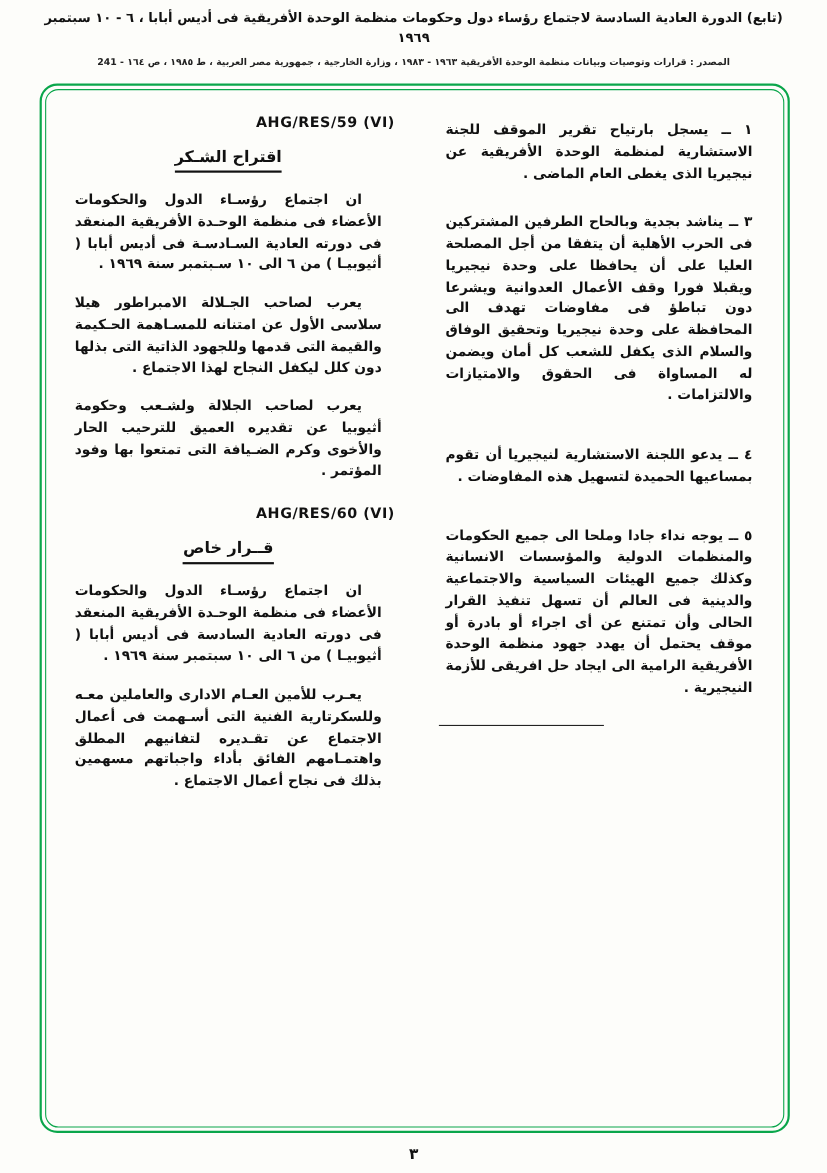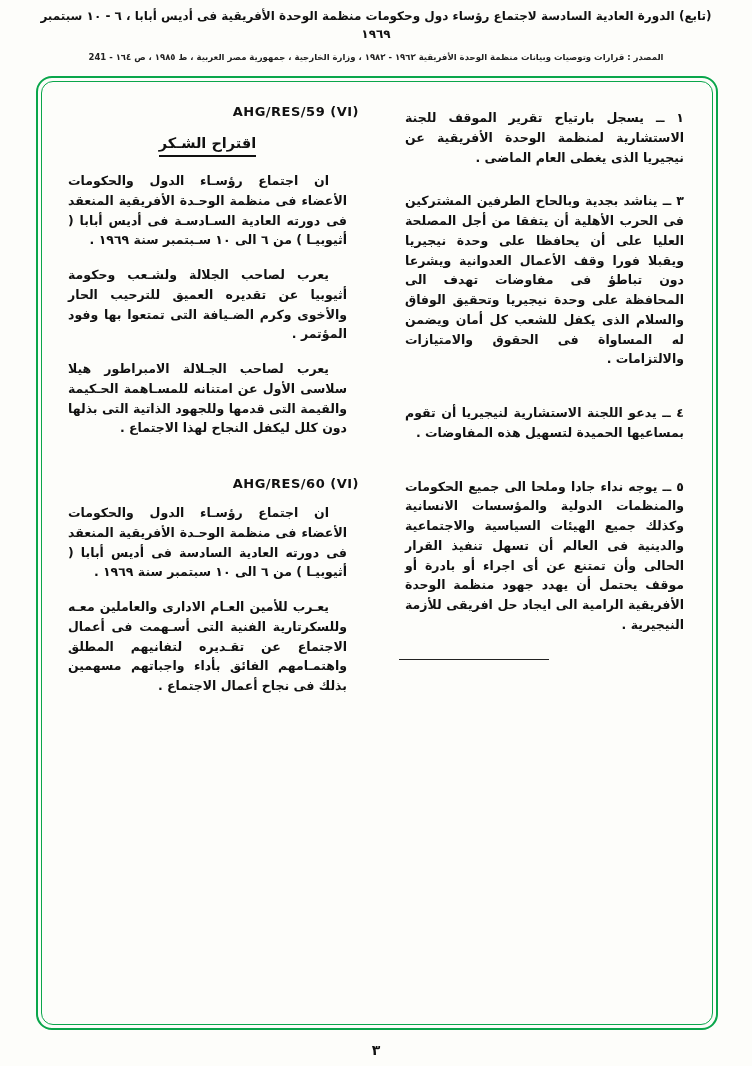--- a/index.html
+++ b/index.html
@@ -113,21 +113,21 @@
     margin: 16px 0 20px 0;
   }
   .res-title .underlined {
     border-bottom: 2px solid #111;
     padding-bottom: 4px;
   }
   .col-left .arabic-par {
     margin-bottom: 15px;
     text-indent: 18px;
   }
-  .section-gap { margin-top: 38px; }
+  .section-gap { margin-top: 22px; }
 
   
   .page-number {
     position: absolute;
     bottom: 8px;
     left: 0;
     width: 100%;
     text-align: center;
     font-size: 14px;
     font-weight: 700;
@@ -155,23 +155,26 @@
     <div class="divider-line"></div>
   </div>
 
   <div class="col col-left">
 
     <div class="res-label">AHG/RES/59  (VI)</div>
     <div class="res-title">
       <span class="underlined">اقتراح الشـكر</span>
     </div>
     <p class="arabic-par">ان اجتماع رؤسـاء الدول والحكومات الأعضاء فى منظمة الوحـدة الأفريقية المنعقد فى دورته العادية السـادسـة فى أديس أبابا ( أثيوبيـا ) من ٦ الى ١٠ سـبتمبر سنة ١٩٦٩ .</p>
+    <p class="arabic-par">يعرب لصاحب الجـلالة الامبراطور هيلا سلاسى الأول عن امتنانه للمسـاهمة الحـكيمة والقيمة التى قدمها وللجهود الذاتية التى بذلها دون كلل ليكفل النجاح لهذا الاجتماع .</p>
     <p class="arabic-par">يعرب لصاحب الجلالة ولشـعب وحكومة أثيوبيا عن تقديره العميق للترحيب الحار والأخوى وكرم الضـيافة التى تمتعوا بها وفود المؤتمر .</p>
-    <p class="arabic-par">يعرب لصاحب الجـلالة الامبراطور هيلا سلاسى الأول عن امتنانه للمسـاهمة الحـكيمة والقيمة التى قدمها وللجهود الذاتية التى بذلها دون كلل ليكفل النجاح لهذا الاجتماع .</p>
 
     <div class="res-label section-gap">AHG/RES/60  (VI)</div>
+    <div class="res-title">
+      <span class="underlined">قــرار خاص</span>
+    </div>
     <p class="arabic-par">ان اجتماع رؤسـاء الدول والحكومات الأعضاء فى منظمة الوحـدة الأفريقية المنعقد فى دورته العادية السادسة فى أديس أبابا ( أثيوبيـا ) من ٦ الى ١٠ سبتمبر سنة ١٩٦٩ .</p>
     <p class="arabic-par">يعـرب للأمين العـام الادارى والعاملين معـه وللسكرتارية الفنية التى أسـهمت فى أعمال الاجتماع عن تقـديره لتفانيهم المطلق واهتمـامهم الفائق بأداء واجباتهم مسهمين بذلك فى نجاح أعمال الاجتماع .</p>
 
   </div>
 </div>
 
 <div class="page-number">٣</div>
 
 </body></html>

